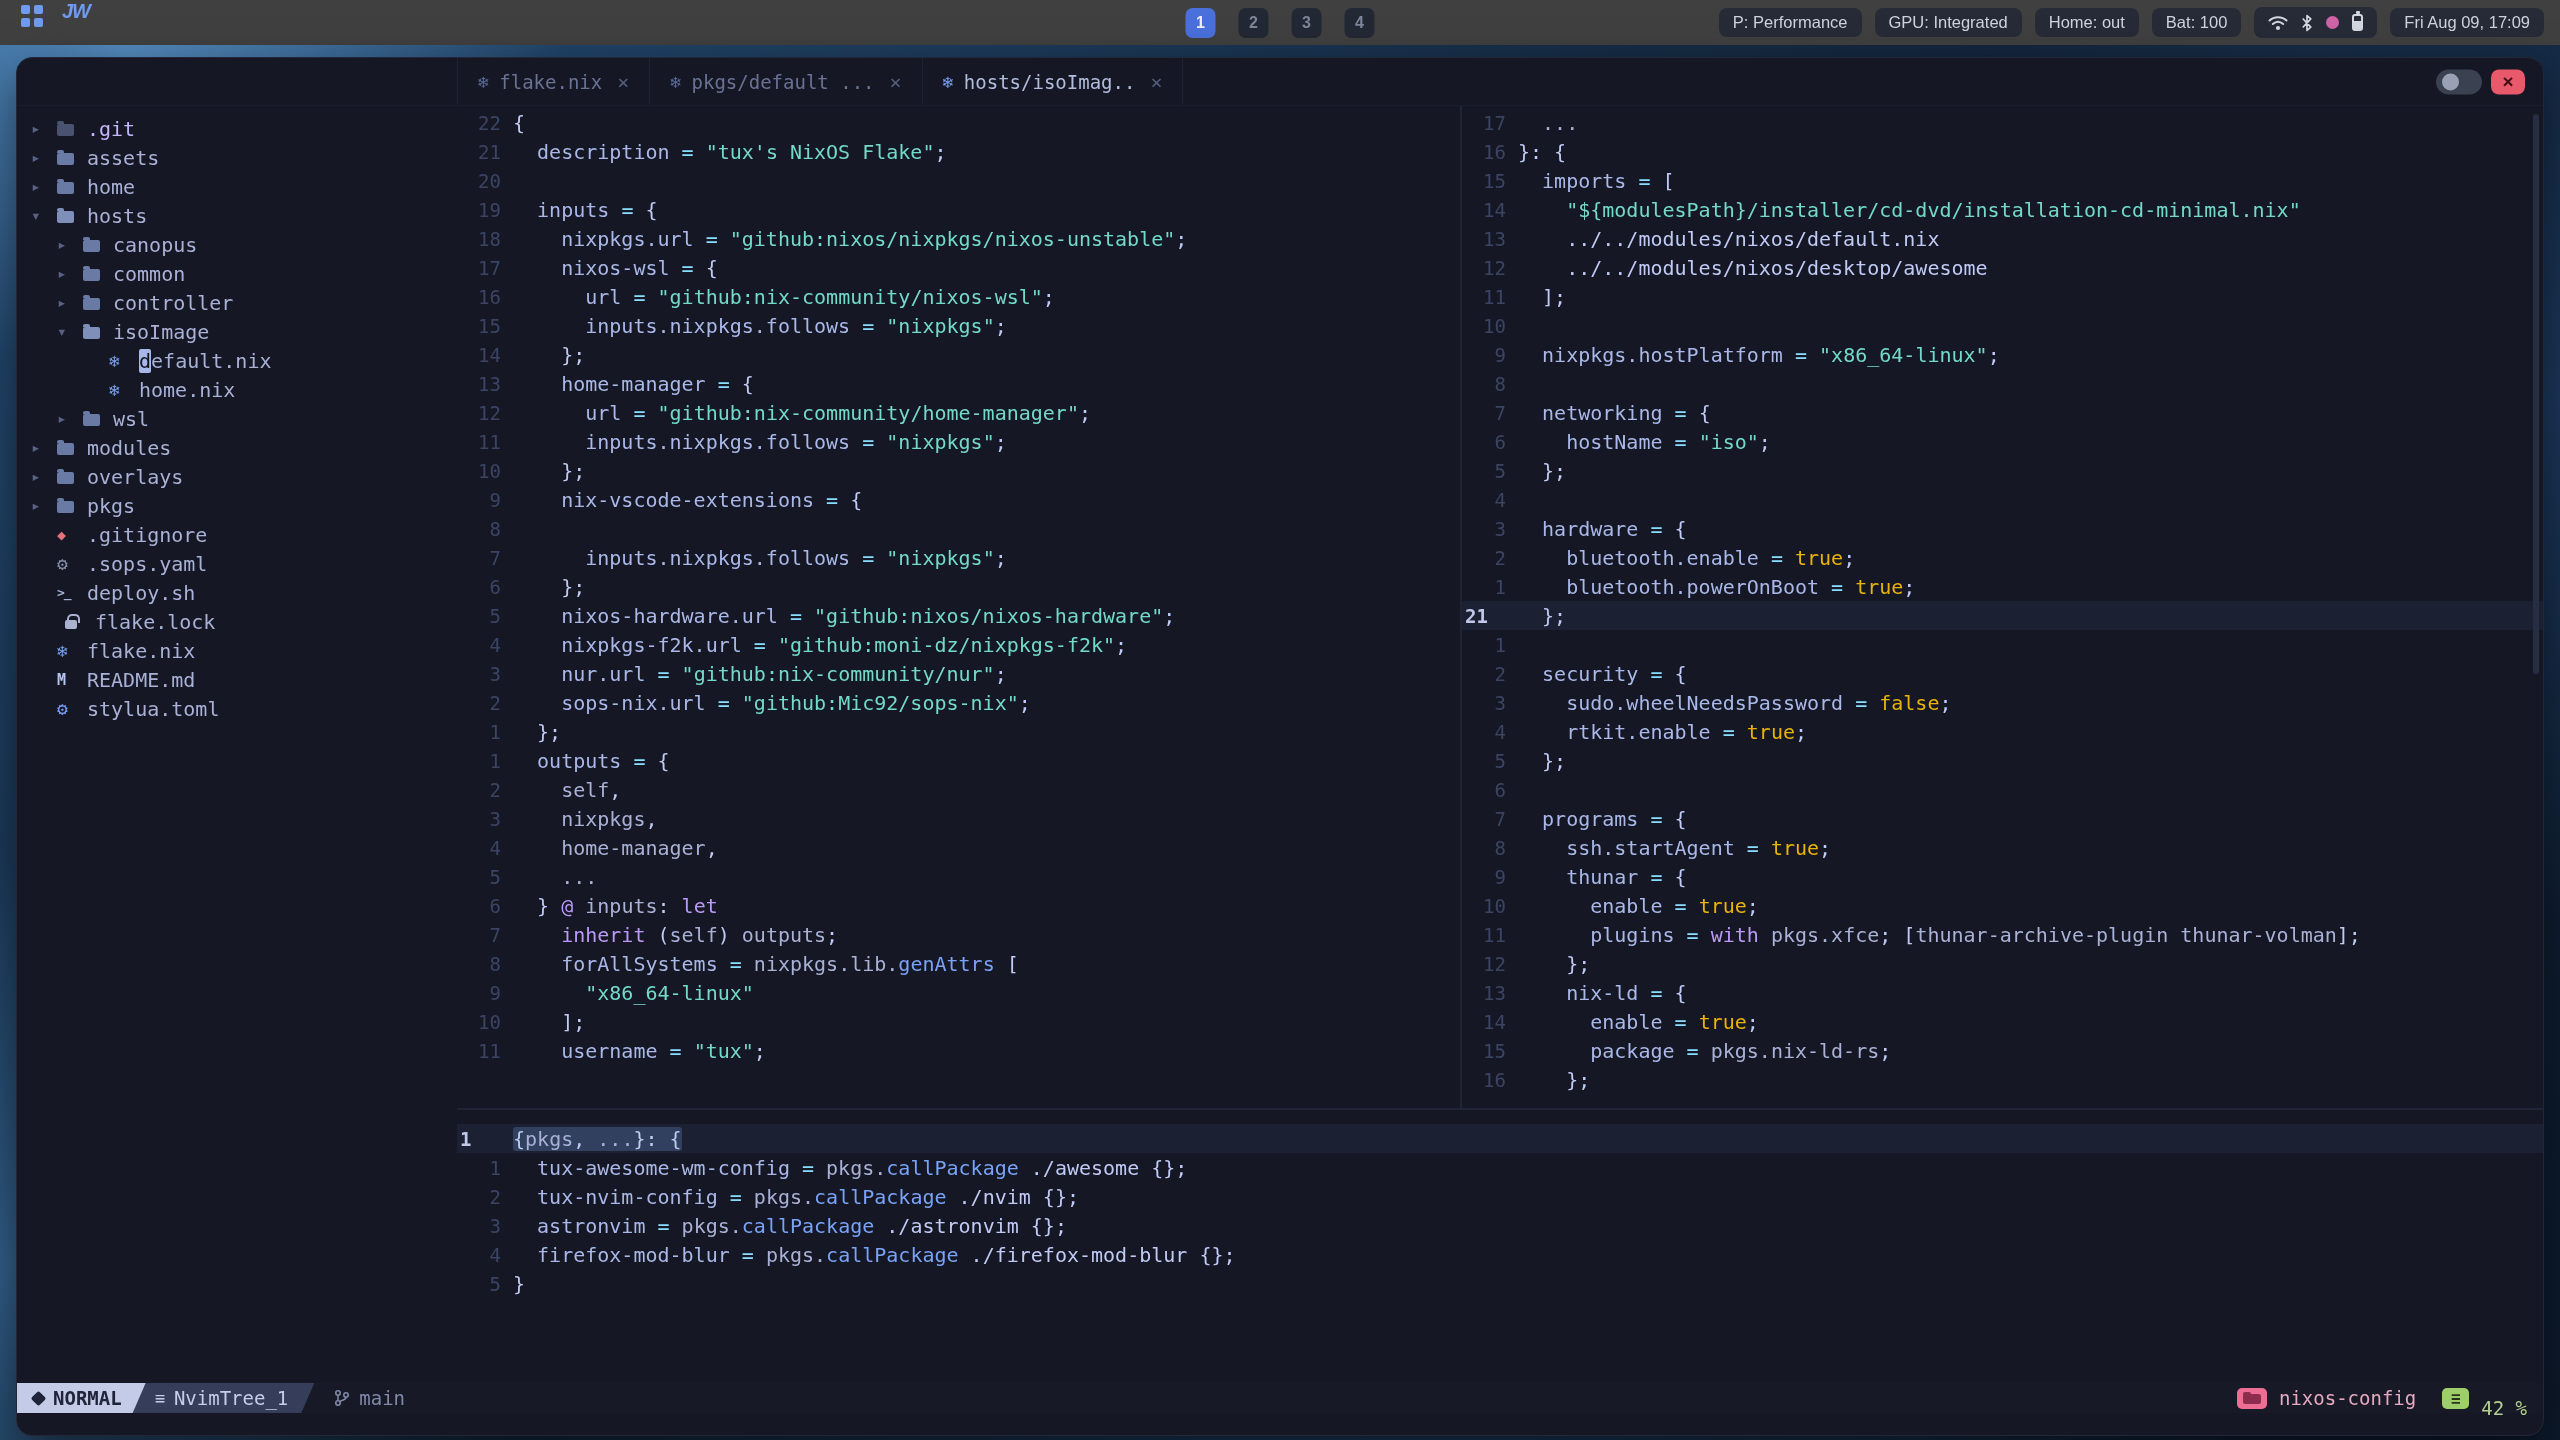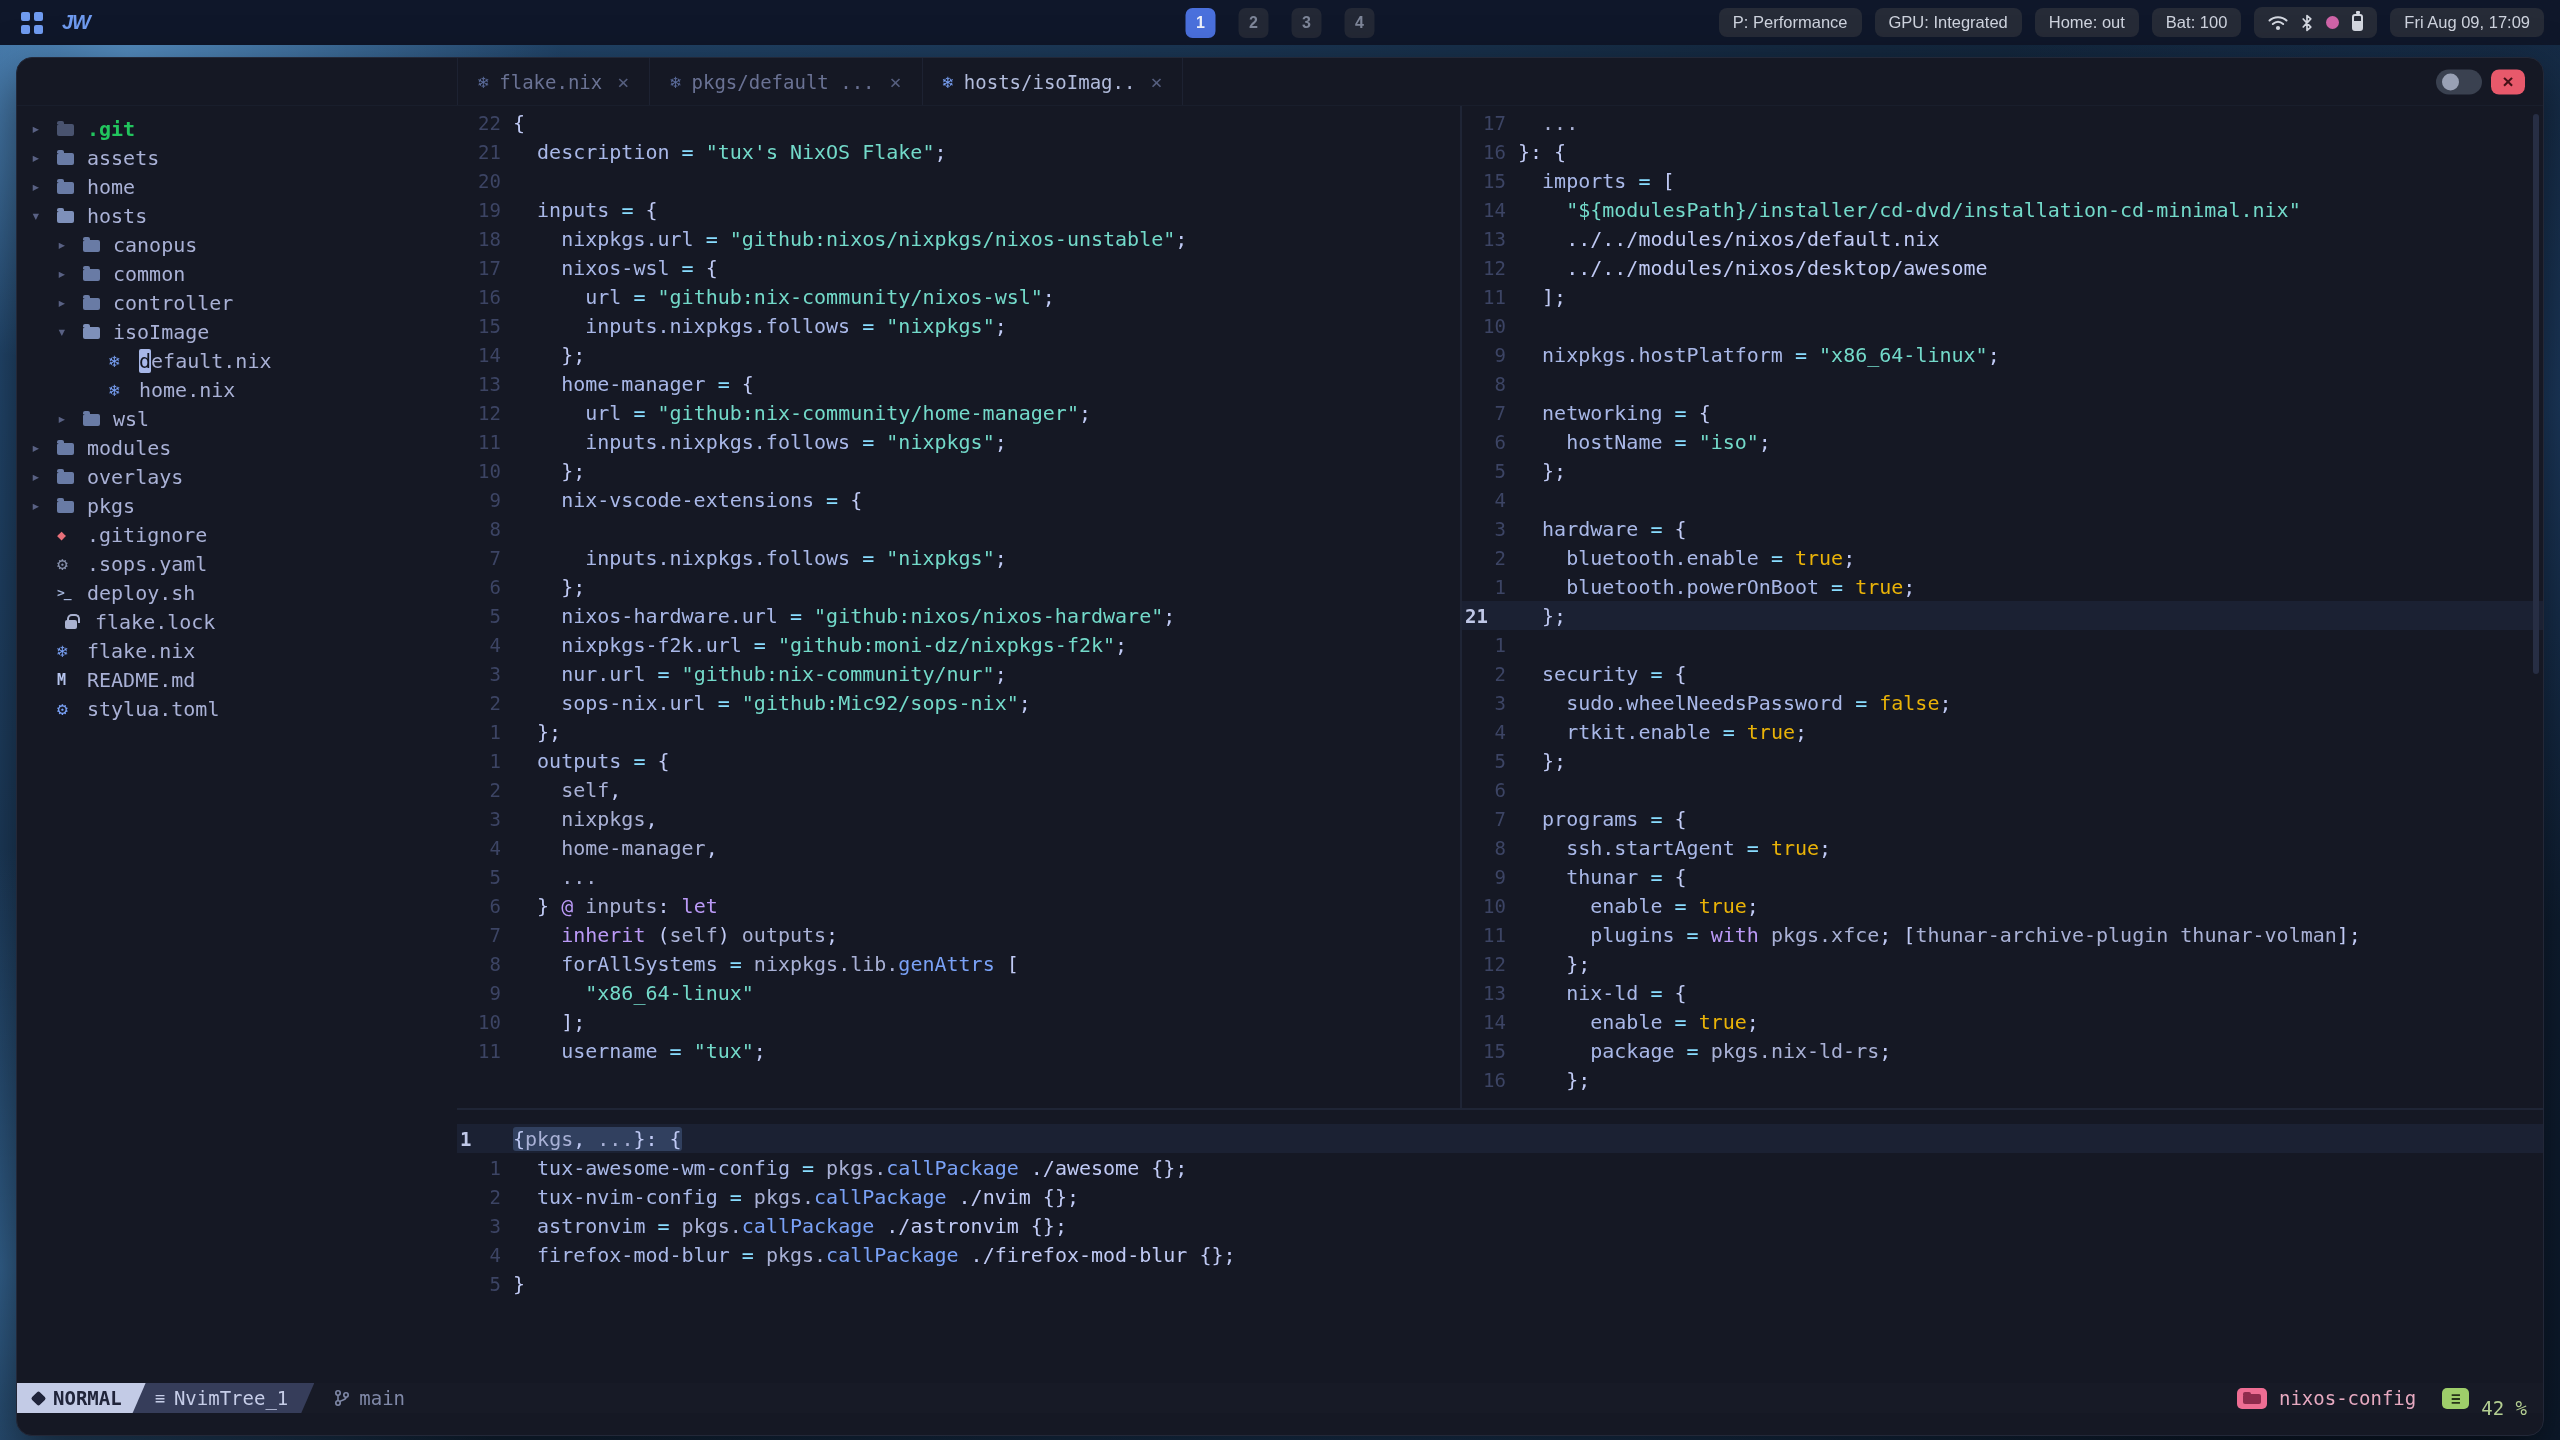--- a/index.html
+++ b/index.html
@@ -9,22 +9,22 @@
     position:relative;
     background:
       radial-gradient(700px 500px at 5% 4%, rgba(96,156,210,.80), transparent 62%),
       radial-gradient(900px 700px at 0% 88%, rgba(70,132,188,.60), transparent 60%),
       radial-gradient(1100px 800px at 99% 28%, rgba(38,78,128,.55), transparent 65%),
       radial-gradient(1500px 900px at 55% 112%, rgba(45,95,150,.50), transparent 60%),
       linear-gradient(140deg, #27517c 0%, #14283f 45%, #0d1a2c 100%);
   }
 
   
-  .topbar { position:absolute; top:0; left:0; width:2560px; height:45px; background:#0f172a;
-            display:flex; align-items:center; padding:0 16px; }
+  .topbar { position:absolute; top:0; left:0; width:2560px; height:45px; background:#404040;
+            display:flex; padding:0 16px; }
   .launcher { width:32px; height:32px; display:flex; align-items:center; justify-content:center; border-radius:6px; }
   .logo { margin-left:14px; font-weight:bold; font-style:italic; font-size:20px; color:#6f9bf0; letter-spacing:-1px; }
   .ws-wrap { position:absolute; left:50%; top:50%; transform:translate(-50%,-50%); display:flex; gap:23px; }
   .ws { width:30px; height:30px; border-radius:7px; background:#232835; color:#7e8699;
         display:flex; align-items:center; justify-content:center; font-size:16px; font-weight:bold; }
   .ws.active { background:#4a70dc; color:#eef1fa; }
   .bar-right { margin-left:auto; display:flex; gap:13px; align-items:center; }
   .pillrow { display:flex; gap:13px; align-items:center; }
   .pill { background:#262b37; border-radius:8px; padding:5px 14px; font-size:16.5px; color:#ced3de; white-space:nowrap; }
   .tray { display:flex; gap:13px; align-items:center; background:#262b37; border-radius:8px; padding:0 14px; height:31px; }
@@ -69,21 +69,21 @@
   .folder.open { background:#7e90ba; }
   .lockicon { width:12px; height:9px; background:#aab2d0; border-radius:2px; position:relative; margin-top:6px; }
   .lockicon::before { content:""; position:absolute; top:-6px; left:1.5px; width:9px; height:7px;
                       border:2px solid #aab2d0; border-bottom:none; border-radius:5px 5px 0 0; }
   .g-nix { color:#7aa2f7; font-size:17px; }
   .g-git { color:#e8707a; font-size:15px; }
   .g-gear { color:#8791ad; font-size:18px; }
   .g-gear-blue { color:#7aa2f7; font-size:18px; }
   .g-shell { color:#a3b4da; font-size:13px; font-weight:bold; letter-spacing:-1px; }
   .g-markdown { color:#b6c4ee; font-size:15px; font-weight:bold; }
-  .titem.dim .tlabel { color:#22c55e;font-weight:bold; }
+  .titem.dim .tlabel { color:#c4b5fd; }
   .titem.dim .folder { background:#49536f; }
   .bcur { background:#a7b7e8; color:#10131c; border-radius:2px; }
 
   
   .editor { flex:1; display:flex; flex-direction:column; min-width:0; }
   .row-top { height:1002px; flex:none; display:flex; min-width:0; }
   .pane { font-family:"DejaVu Sans Mono",monospace; font-size:20px; padding-top:2px; overflow:hidden; }
   #pane-flake { width:1003px; flex:none; }
   .vsep { width:2px; background:#1f2536; flex:none; }
   #pane-iso { flex:1; position:relative; }

